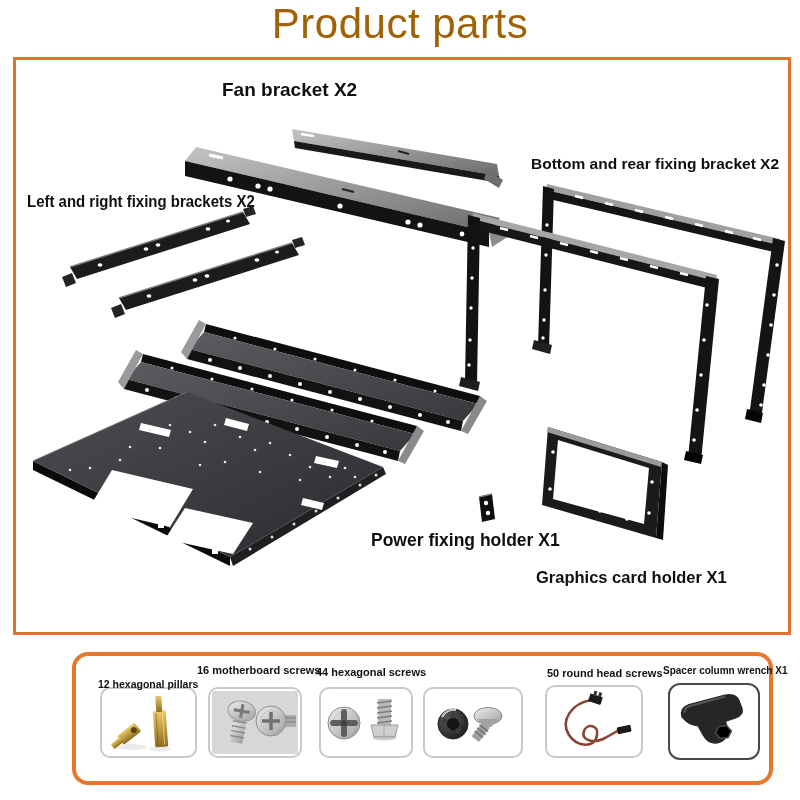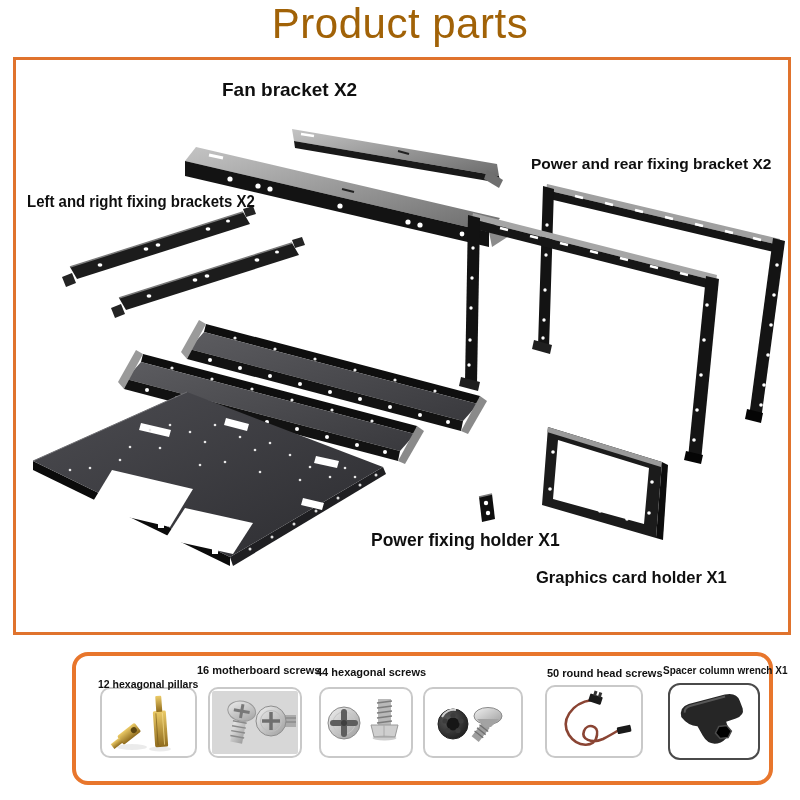--- a/index.html
+++ b/index.html
@@ -299,21 +299,21 @@
           <circle cx="550" cy="489" r="1.8"></circle>
         <circle cx="652" cy="482" r="1.8"></circle>
           <circle cx="649" cy="513" r="1.8"></circle>
         <circle cx="600" cy="511" r="1.8"></circle>
           <circle cx="627" cy="519" r="1.8"></circle>
       </g>
     </g>
   </svg>
 
   <div class="part-label" style="left:222px;top:79px;font-size:19px;">Fan bracket X2</div>
-  <div class="part-label" style="left:531px;top:155px;font-size:15.5px;">Power and rear fixing bracket X2</div>
+  <div class="part-label" style="left:531px;top:155px;font-size:15.5px;">Bottom and rear fixing bracket X2</div>
   <div class="part-label" style="left:27px;top:192px;font-size:17px;transform:scale(0.88,1);">Left and right fixing brackets X2</div>
   <div class="part-label" style="left:371px;top:530px;font-size:17.5px;">Power fixing holder X1</div>
   <div class="part-label" style="left:536px;top:568px;font-size:16.5px;">Graphics card holder X1</div>
 
   <div class="hw-box"></div>
 
   <div class="hw-label" style="left:98px;top:666px;font-size:10.5px;margin-top:12px;">12 hexagonal pillars</div>
   <div class="hw-label" style="left:197px;top:664px;font-size:11px;text-align:right;">16 motherboard screws</div>
   <div class="hw-label" style="left:316px;top:666px;font-size:11px;">44 hexagonal screws</div>
   <div class="hw-label" style="left:547px;top:667px;font-size:11px;">50 round head screws</div>

